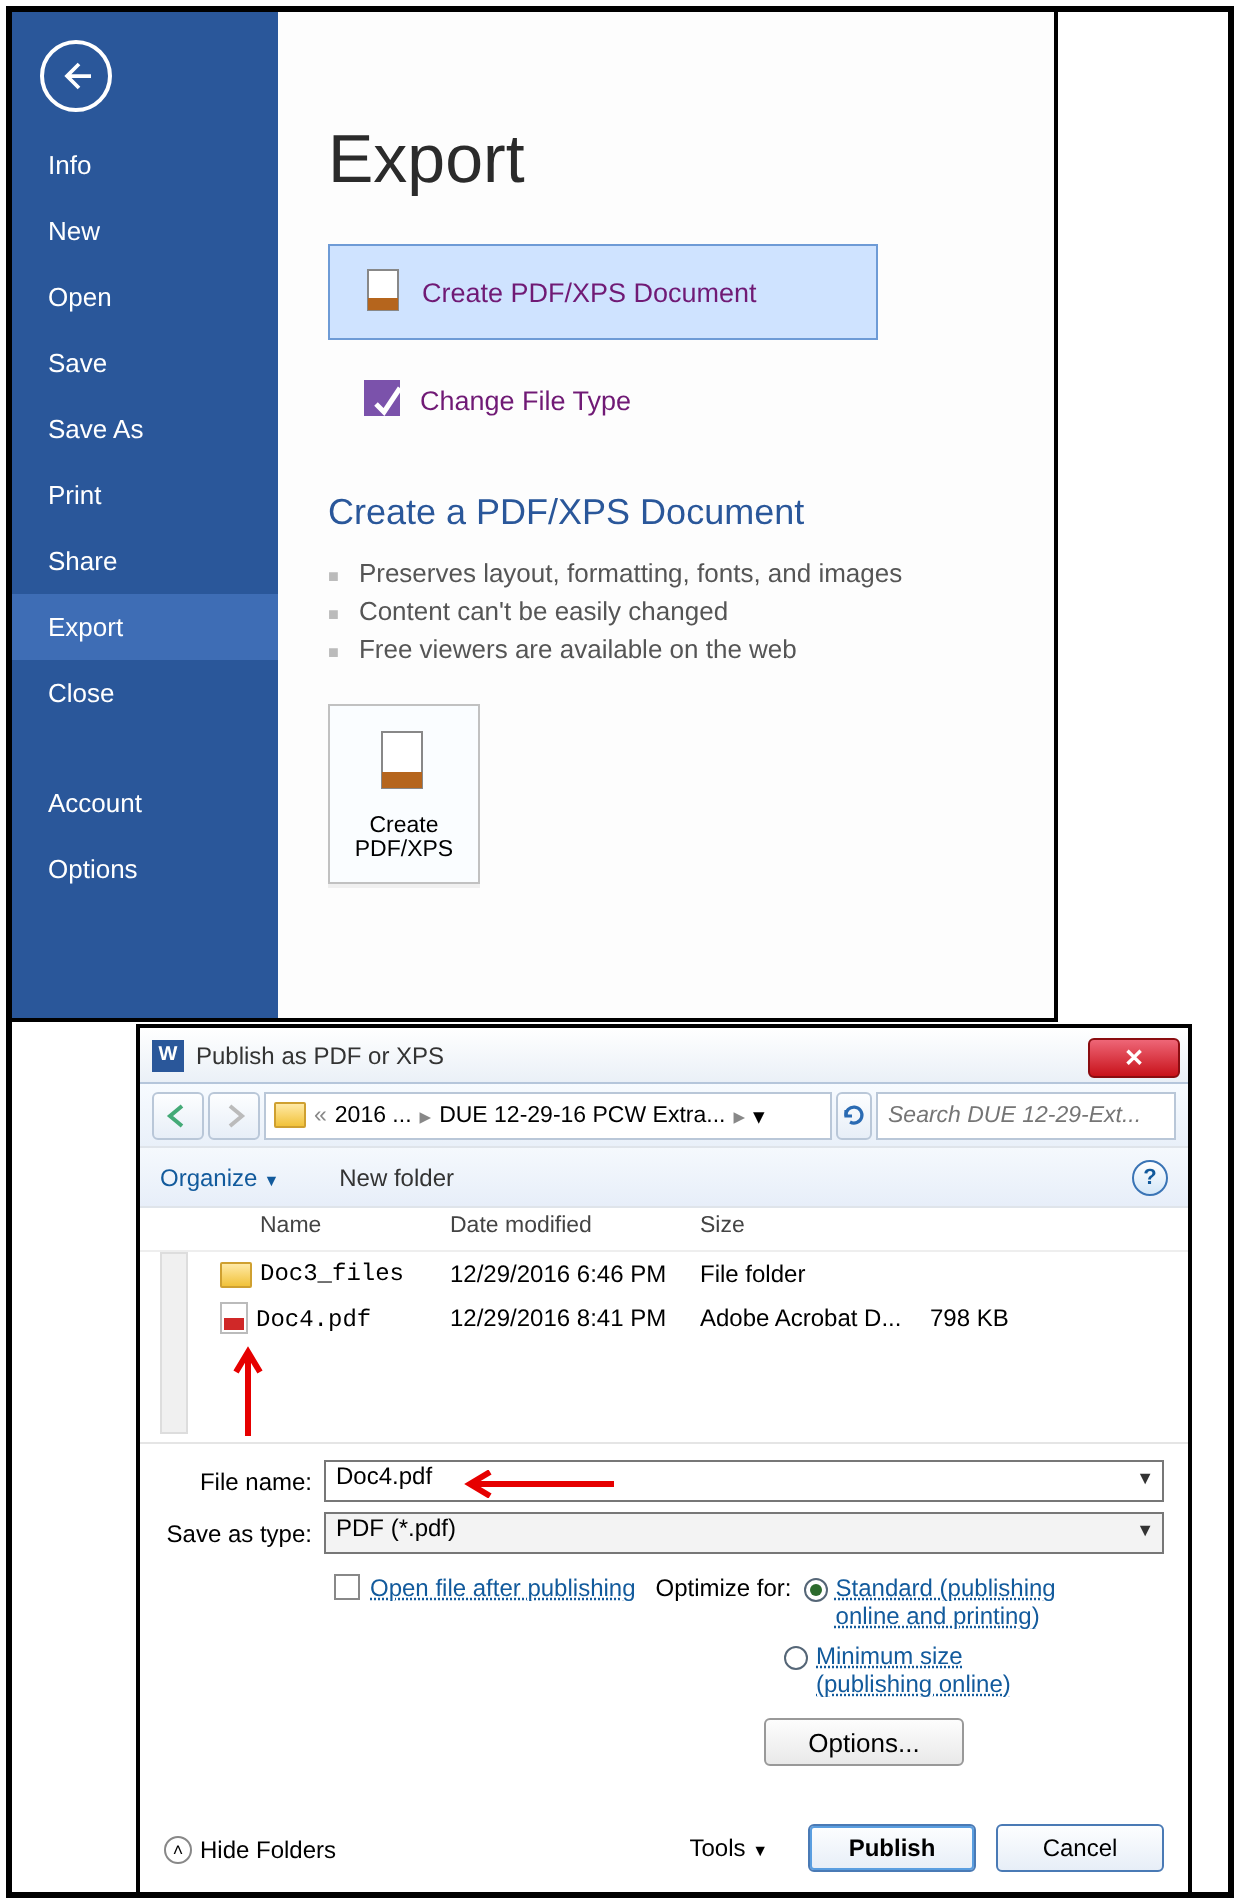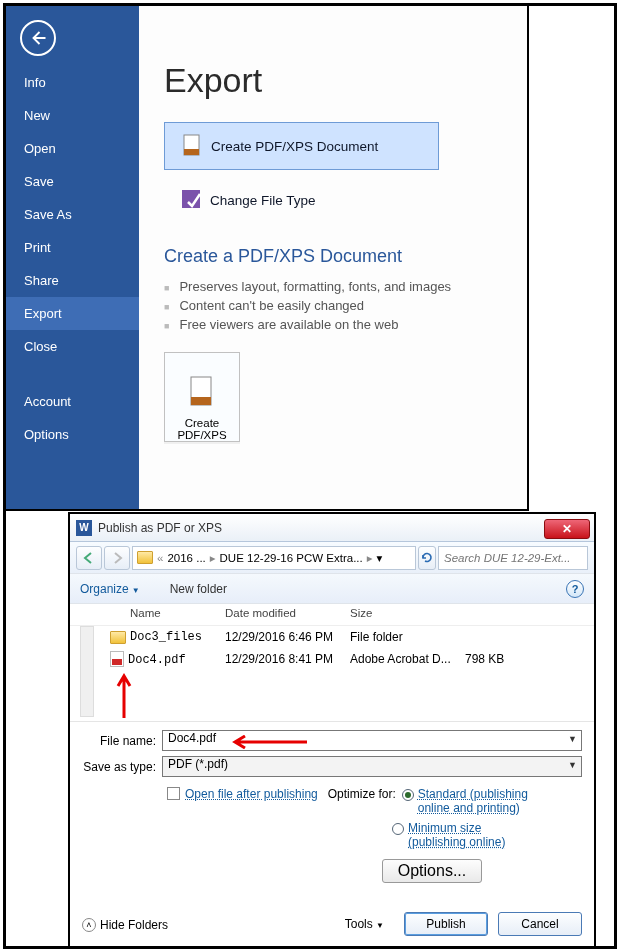--- a/index.html
+++ b/index.html
@@ -11,27 +11,27 @@
 .titlebar-text { position: absolute; top: 4px; right: 14px; font-size: 12px; color: #333; }
 .sidebar { position: absolute; top: 0; left: 0; width: 133px; height: 503px; background: #2A579A; color: #fff; }
 .back-btn { width: 36px; height: 36px; border: 2px solid #fff; border-radius: 50%; margin: 14px 0 10px 14px; display: flex; align-items: center; justify-content: center; cursor: pointer; }
 .back-btn svg { width: 18px; height: 18px; }
 .menu { list-style: none; }
 .menu li { padding: 9px 18px; font-size: 13px; cursor: pointer; }
 .menu li.active { background: #3E6DB5; }
 .menu .gap { height: 22px; padding: 0; }
 .main { position: absolute; left: 133px; top: 0; right: 0; bottom: 0; background: #fdfdfd; padding: 0; }
 .main-title { font-size: 34px; font-weight: 300; color: #2b2b2b; margin: 55px 0 22px 25px; }
-.opt { display: flex; align-items: center; width: 275px; height: 48px; margin-left: 25px; margin-bottom: 6px; padding-left: 10px; font-size: 13.5px; color: #0f172a; cursor: pointer; }
+.opt { display: flex; align-items: center; width: 275px; height: 48px; margin-left: 25px; margin-bottom: 6px; padding-left: 10px; font-size: 13.5px; color: #701a75; cursor: pointer; }
 .opt.sel { background: #cfe3ff; border: 1px solid #6e9bd6; }
 .opt .oicon { width: 36px; display: flex; justify-content: center; }
 .subhead { color: #2A579A; font-size: 18px; margin: 22px 0 10px 25px; }
 .bul { margin-left: 25px; font-size: 13px; color: #555; padding: 2px 0; }
 .bul::before { content: "■"; color: #bbb; margin-right: 10px; font-size: 9px; vertical-align: middle; }
-.bigbtn { margin: 18px 0 0 25px; width: 76px; height: 90px; border: 1px solid #c1c1c1; background: #fafdff; display: flex; flex-direction: column; align-items: center; justify-content: flex-end; font-size: 11.5px; text-align: center; cursor: pointer; box-shadow: 0 2px 0 rgba(0,0,0,.05); }
+.bigbtn { margin: 18px 0 0 25px; width: 76px; height: 90px; border: 1px solid #c1c1c1; background: #fafdff; display: flex; flex-direction: column; align-items: center; justify-content: center; font-size: 11.5px; text-align: center; cursor: pointer; box-shadow: 0 2px 0 rgba(0,0,0,.05); }
 .bigbtn .oicon { margin-bottom: 6px; }
 
 
 .dialog { position: absolute; top: 506px; left: 62px; width: 528px; height: 436px; border: 2px solid #000; background: #fff; font-size: 12px; }
 .dlg-titlebar { height: 28px; background: linear-gradient(#fff,#eaf0f7); border-bottom: 1px solid #b5c6db; display: flex; align-items: center; }
 .word-ico { width: 16px; height: 16px; background: #2a579a; color: #fff; font-size: 10px; font-weight: bold; display: flex; align-items: center; justify-content: center; margin: 0 6px; }
 .dlg-title { flex: 1; color: #333; }
 .close-x { width: 46px; height: 20px; margin: 2px 4px 0 0; background: linear-gradient(#e67,#c8121a); border: 1px solid #8a0c10; border-radius: 3px; color: #fff; display: flex; align-items: center; justify-content: center; font-weight: bold; cursor: pointer; font-size: 12px; }
 .navrow { height: 32px; border-bottom: 1px solid #dfe4ea; display: flex; align-items: center; padding: 0 6px; gap: 2px; background: linear-gradient(#f7fbff,#e9f0f9); }
 .navbtn { width: 26px; height: 24px; border: 1px solid #b9c7d8; border-radius: 3px; background: linear-gradient(#fdfeff,#e7eef7); display: flex; align-items: center; justify-content: center; cursor: pointer; }
@@ -64,25 +64,25 @@
 .flabel { width: 80px; text-align: right; padding-right: 6px; }
 .finput { flex: 1; height: 21px; border: 1px solid #777; padding: 0 5px; font-size: 12px; position: relative; }
 .finput .dd { position: absolute; right: 4px; top: 3px; font-size: 9px; color: #333; }
 .chkline { margin: 10px 0 0 85px; display: flex; }
 .chk { width: 13px; height: 13px; border: 1px solid #888; margin-right: 5px; background: #fff; }
 .linkish { color: #125a9c; text-decoration: underline dotted; cursor: pointer; }
 .optfor { margin-left: 10px; text-align: right; }
 .radio { width: 12px; height: 12px; border: 1px solid #567; border-radius: 50%; display: inline-block; vertical-align: middle; margin-right: 4px; background: #fff; position: relative; }
 .radio.on::after { content: ""; position: absolute; top: 2px; left: 2px; width: 6px; height: 6px; background: #2d6b2d; border-radius: 50%; }
 .radiolabel { color: #125a9c; text-decoration: underline dotted; cursor: pointer; display: inline-block; vertical-align: top; width: 130px; }
-.optbtn { margin: 10px 0 0 300px; width: 100px; height: 24px; border: 1px solid #999; background: linear-gradient(#fdfdfd,#e9e9e9); border-radius: 3px; cursor: pointer; font-size: 16px; }
+.optbtn { margin: 10px 0 0 300px; width: 100px; height: 24px; border: 1px solid #999; background: linear-gradient(#fdfdfd,#e9e9e9); border-radius: 3px; cursor: pointer; font-size: 13px; }
 .btnrow { position: absolute; bottom: 10px; right: 12px; display: flex; gap: 10px; align-items: center; }
 .tools { margin-right: 10px; cursor: pointer; }
 .pbtn { width: 84px; height: 24px; border: 1px solid #4a7ab5; background: linear-gradient(#fdfeff,#e7eef7); border-radius: 3px; cursor: pointer; font-size: 12px; color: #000; }
-.pbtn.default { box-shadow: 0 0 0 1px #5a9ee0 inset; }
+.pbtn.default { box-shadow: 0 0 0 1px #5a9ee0 inset; font-weight: bold; }
 .hide-folders { position: absolute; bottom: 14px; left: 12px; display: flex; align-items: center; gap: 4px; cursor: pointer; }
 .hf-ico { width: 14px; height: 14px; border: 1px solid #888; border-radius: 50%; display: flex; align-items: center; justify-content: center; font-size: 9px; }
 </style>
 </head>
 <body>
 
 <div class="outer">
 
   <div class="backstage">
     <div class="titlebar-text">Document1  [Con</div>

